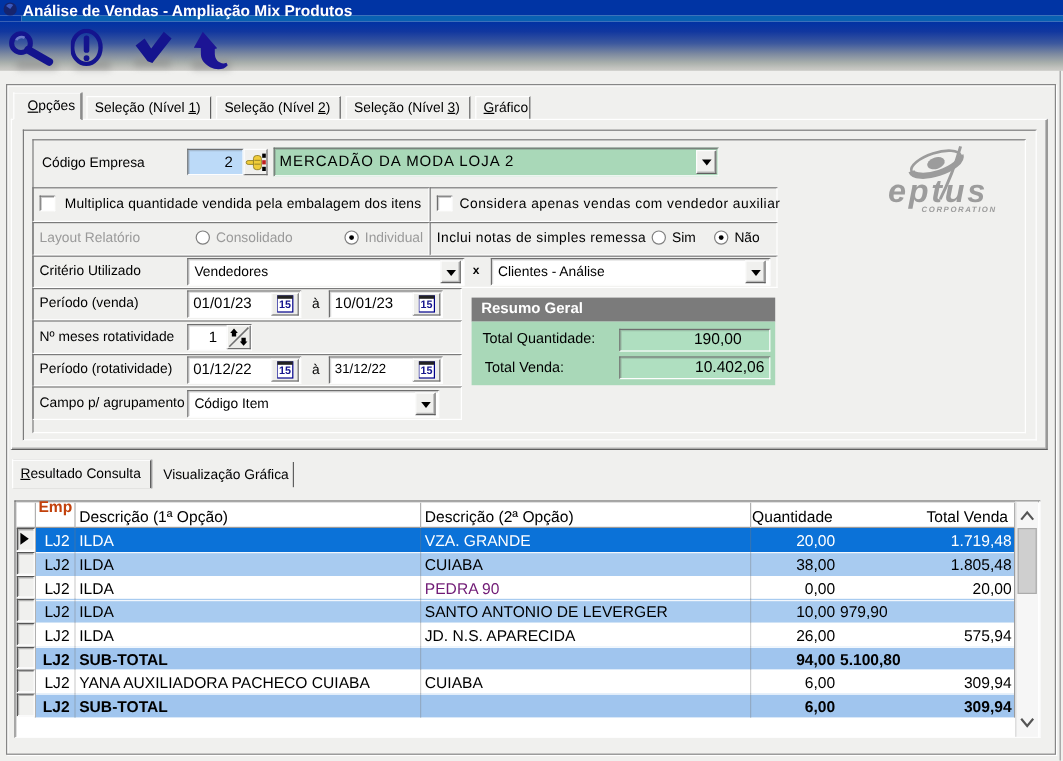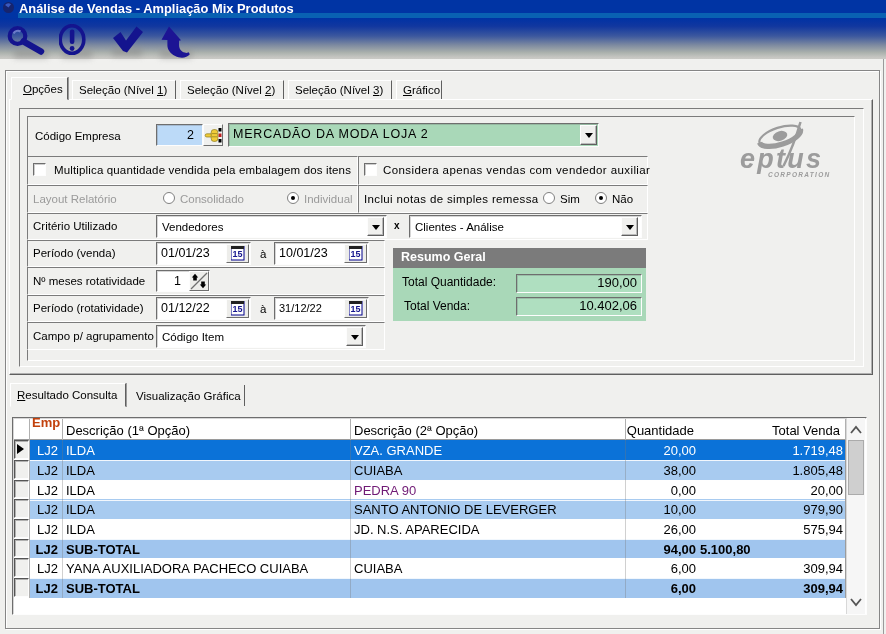--- a/index.html
+++ b/index.html
@@ -173,21 +173,21 @@
 
 <div class="abs sk2" style="left:156px;top:325px;width:210px;height:23px;background:#fff"></div>
 <div class="lbl" style="left:162px;top:331px">Código Item</div>
 <div class="dbtn" style="left:346px;top:327px;width:17px;height:19px"></div>
 
 <div class="abs" style="left:393px;top:248px;width:253px;height:20px;background:#7b7b7b"></div>
 <div class="lbl" style="left:401px;top:251px;color:#fff;font-weight:bold;font-size:12.5px">Resumo Geral</div>
 <div class="abs" style="left:393px;top:268px;width:253px;height:53px;background:#A9D8B8"></div>
 <div class="lbl" style="left:402px;top:276px;font-size:12px">Total Quantidade:</div>
 <div class="abs sk2" style="left:516px;top:274px;width:126px;height:19px;background:#AFDFC0"></div>
-<div class="lbl" style="left:516px;top:277px;width:121px;text-align:right;font-size:13px">190,00</div>
+<div class="lbl" style="left:516px;top:277px;width:102px;text-align:right;font-size:13px">190,00</div>
 <div class="lbl" style="left:404px;top:300px;font-size:12px">Total Venda:</div>
 <div class="abs sk2" style="left:516px;top:297px;width:126px;height:19px;background:#AFDFC0"></div>
 <div class="lbl" style="left:516px;top:300px;width:121px;text-align:right;font-size:13px">10.402,06</div>
 
 <svg class="abs" style="left:728px;top:118px" width="112" height="64" viewBox="0 0 112 64">
  <g transform="rotate(-18 52 18)">
   <ellipse cx="52" cy="18" rx="21.5" ry="8.5" fill="none" stroke="#9c9c9c" stroke-width="2.2"></ellipse>
   <path d="M30.5 18 A21.5 8.5 0 0 0 73.5 18" fill="none" stroke="#9c9c9c" stroke-width="5.2"></path>
   <ellipse cx="52" cy="18" rx="7.5" ry="4.8" fill="#9c9c9c"></ellipse>
  </g>
@@ -236,21 +236,21 @@
 <div class="gl" style="left:66px;top:484px;color:#000;">ILDA</div>
 <div class="gl" style="left:354px;top:484px;color:#701a75;">PEDRA 90</div>
 <div class="gl" style="left:600px;top:484px;width:96px;text-align:right;color:#000;">0,00</div>
 <div class="gl" style="left:700px;top:484px;width:143px;text-align:right;color:#000;">20,00</div>
 <div class="abs" style="left:30px;top:499px;width:815px;height:20px;background:#A8CBF0"></div>
 <div class="abs" style="left:14px;top:499px;width:15px;height:19px;background:#F0F0EE;border:1px solid;border-color:#555 #fdfdfd #fdfdfd #555;box-shadow:inset 1px 1px 0 rgba(60,60,60,.35)"></div>
 <div class="gl" style="left:30px;top:503px;width:28px;text-align:right;color:#000;">LJ2</div>
 <div class="gl" style="left:66px;top:503px;color:#000;">ILDA</div>
 <div class="gl" style="left:354px;top:503px;color:#000;">SANTO ANTONIO DE LEVERGER</div>
 <div class="gl" style="left:600px;top:503px;width:96px;text-align:right;color:#000;">10,00</div>
-<div class="gl" style="left:700px;top:503px;width:143px;text-align:right;color:#000;">979,90</div>
+<div class="gl" style="left:700px;top:503px;width:143px;text-align:left;color:#000;">979,90</div>
 <div class="abs" style="left:30px;top:519px;width:815px;height:20px;background:#FFFFFF"></div>
 <div class="abs" style="left:14px;top:519px;width:15px;height:19px;background:#F0F0EE;border:1px solid;border-color:#555 #fdfdfd #fdfdfd #555;box-shadow:inset 1px 1px 0 rgba(60,60,60,.35)"></div>
 <div class="gl" style="left:30px;top:523px;width:28px;text-align:right;color:#000;">LJ2</div>
 <div class="gl" style="left:66px;top:523px;color:#000;">ILDA</div>
 <div class="gl" style="left:354px;top:523px;color:#000;">JD. N.S. APARECIDA</div>
 <div class="gl" style="left:600px;top:523px;width:96px;text-align:right;color:#000;">26,00</div>
 <div class="gl" style="left:700px;top:523px;width:143px;text-align:right;color:#000;">575,94</div>
 <div class="abs" style="left:30px;top:539px;width:815px;height:19px;background:#A0C5EE"></div>
 <div class="abs" style="left:14px;top:539px;width:15px;height:18px;background:#F0F0EE;border:1px solid;border-color:#555 #fdfdfd #fdfdfd #555;box-shadow:inset 1px 1px 0 rgba(60,60,60,.35)"></div>
 <div class="gl" style="left:30px;top:543px;width:28px;text-align:right;color:#000;font-weight:bold;">LJ2</div>

